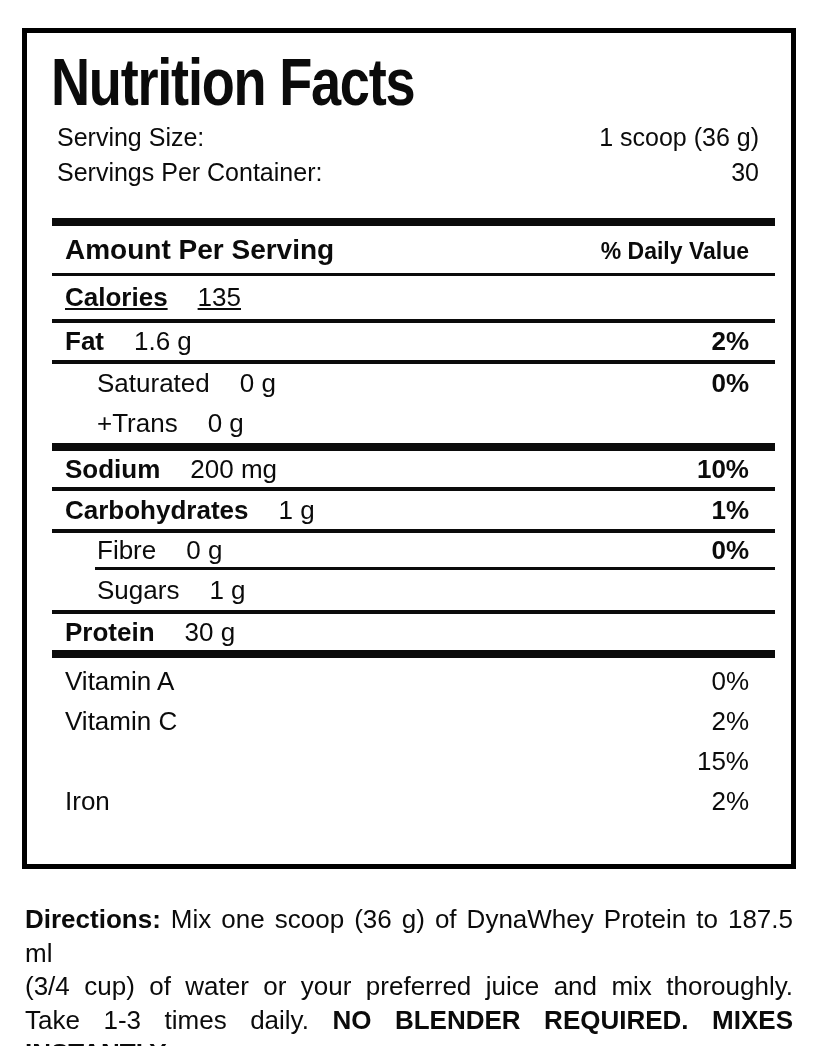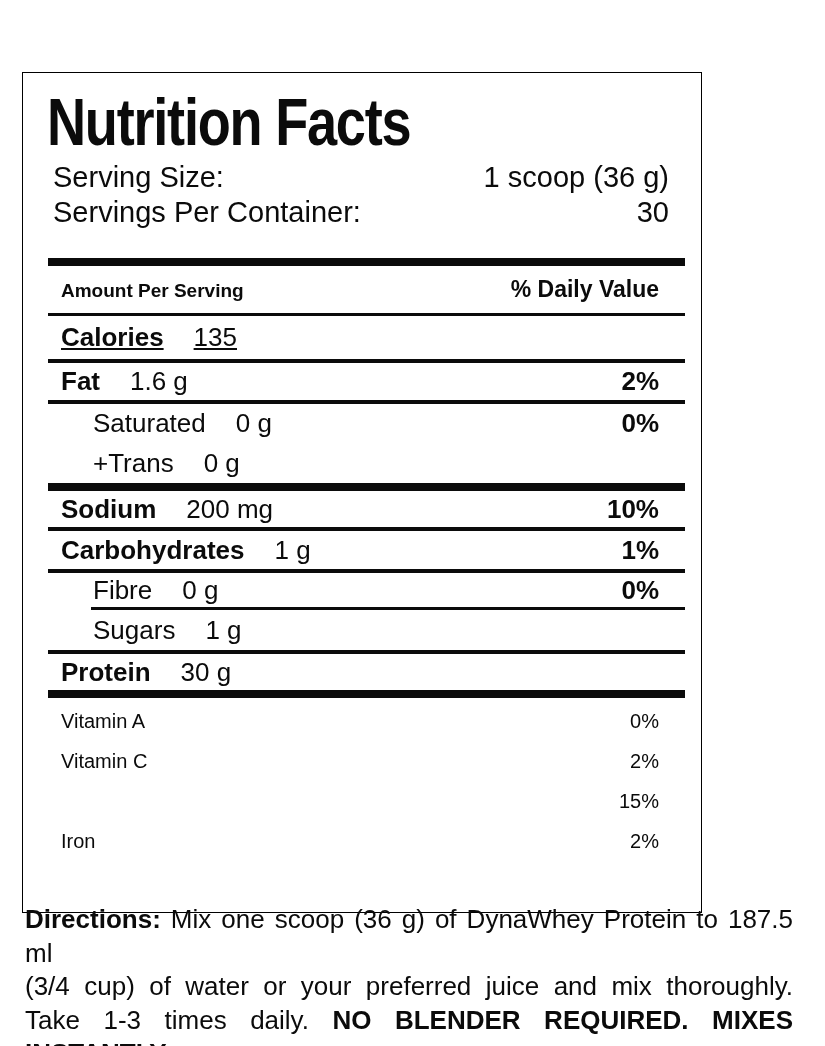--- a/index.html
+++ b/index.html
@@ -7,64 +7,63 @@
   body {
     width: 825px; height: 1046px;
     font-family: "Liberation Sans", "DejaVu Sans", sans-serif;
     color: #0b0b0b;
     position: relative;
     overflow: hidden;
   }
   .panel {
     position: absolute;
     left: 22px; top: 28px;
-    width: 680px; height: 841px;
-    border: 1px solid #000000;
+    width: 774px; height: 841px;
+    border: 5px solid #000000;
     background: #ffffff;
-    margin-top: 44px;
   }
   .inner {
     margin: 0 16px 0 25px; 
   }
   .title {
     font-weight: 700;
     font-size: 66px;
     line-height: 64px;
     letter-spacing: -1.5px;
     transform: scaleX(0.82);
     transform-origin: 0 50%;
     white-space: nowrap;
     margin: 17px 0 6px -1px;
   }
   .serving-row {
     display: flex;
     justify-content: space-between;
     align-items: baseline;
-    font-size: 29px;
+    font-size: 25px;
     line-height: 35px;
     padding: 0 16px 0 5px;
   }
   .sep { background: #0b0b0b; height: 4px; }
   .sep.thin { height: 3px; }
   .sep.thick { height: 8px; }
   .sep.indent { height: 3px; margin-left: 43px; }
   .sep.bar-top { margin-top: 28px; }
   .row {
     display: flex;
     align-items: baseline;
     padding: 0 26px 0 13px;
     font-size: 26px;
   }
   .row.sub { padding-left: 45px; }
   .b { font-weight: 700; }
   .amt { margin-left: 30px; }
   .dv { margin-left: auto; font-weight: 700; }
-  .hdr .aps { font-size: 19px; font-weight: 700; }
+  .hdr .aps { font-size: 28px; font-weight: 700; }
   .hdr .dvh { font-size: 23px; font-weight: 700; }
-  .vit { font-size: 20px; }
+  .vit { font-size: 26px; }
   .vit .dv { font-weight: 400; }
   .h47 { height: 47px; line-height: 47px; }
   .h43 { height: 43px; line-height: 43px; text-decoration: underline; }
   .h42 { height: 42px; line-height: 42px; }
   .h40 { height: 40px; line-height: 40px; }
   .h39 { height: 39px; line-height: 39px; }
   .h38 { height: 38px; line-height: 38px; }
   .h37 { height: 37px; line-height: 37px; align-items: center; }
   .h36 { height: 36px; line-height: 36px; }
   .h34 { height: 34px; line-height: 34px; }

